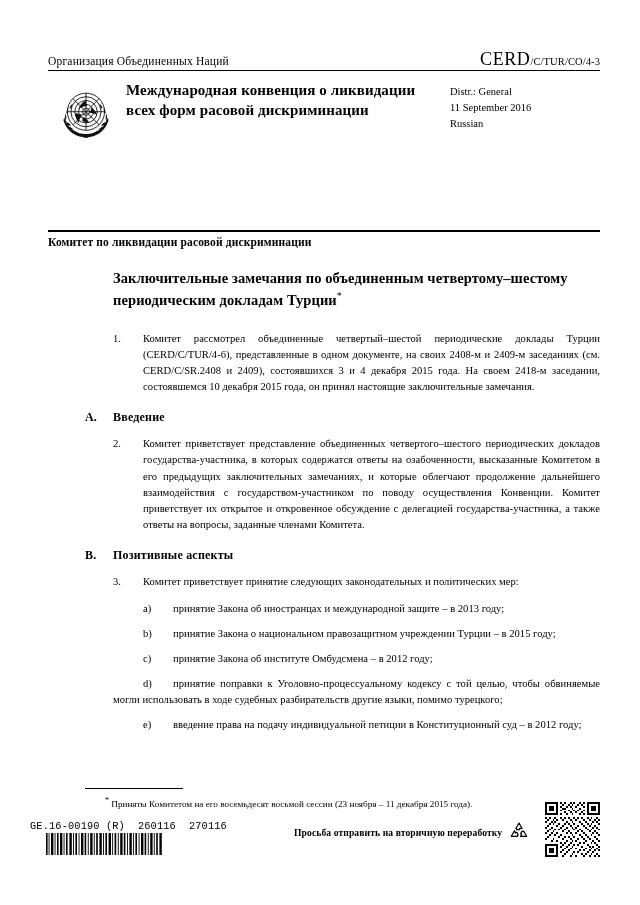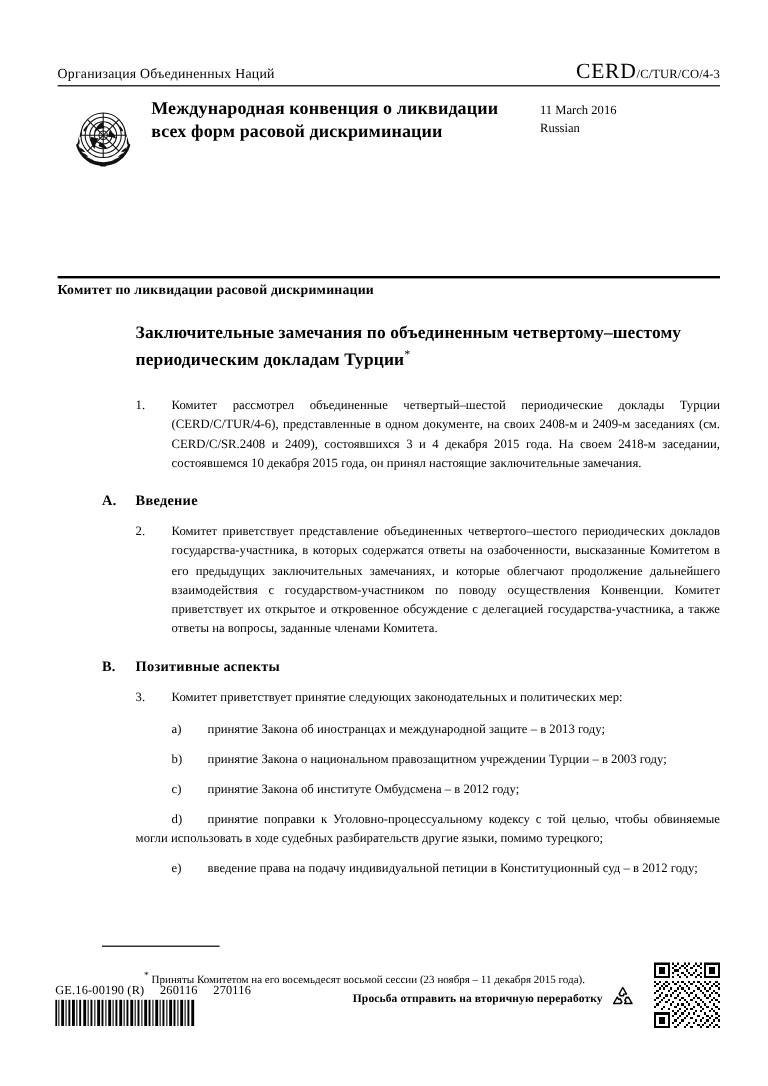--- a/index.html
+++ b/index.html
@@ -185,40 +185,40 @@
   
   .footnote-sep {
     position: absolute;
     left: 85px;
     top: 788px;
     width: 98px;
     border-top: 1.1px solid #000;
   }
   .footnote {
     position: absolute;
-    left: 120px;
+    left: 105px;
     top: 795px;
     width: 460px;
     font-size: 9.2px;
     line-height: 1.4;
-    margin-top: 12px;
   }
   .footnote .star {
     font-size: 8px;
     vertical-align: super;
   }
 
   
   .footer-jobno {
     position: absolute;
-    left: 46px;
+    left: 30px;
     top: 820px;
     font-size: 10.3px;
     letter-spacing: 0.15px;
     white-space: nowrap;
+    font-family: Liberation Mono, monospace;
   }
   .footer-jobno .gap { display: inline-block; width: 13px; }
 
   .barcode {
     position: absolute;
     left: 46px;
     top: 833px;
     height: 22px;
     width: 118px;
   }
@@ -293,21 +293,22 @@
             <path d="M16 60 q2-5 2-10 q2 5 1 10 z M19 50 q1-5 3-9 q1 5-1 9 z M24 42 q2-4 5-7 q0 5-3 8 z
                      M84 60 q-2-5-2-10 q-2 5-1 10 z M81 50 q-1-5-3-9 q-1 5 1 9 z M76 42 q-2-4-5-7 q0 5 3 8 z"></path>
             <rect x="46" y="86" width="8" height="2.6" rx="1"></rect>
           </g>
         </svg>
       </div>
 
       <div class="conv-title">Международная конвенция о ликвидации всех форм расовой дискриминации</div>
 
       <div class="distr">
-        <div>11 March 2016</div>
+        <div>Distr.: General</div>
+        <div>11 September 2016</div>
         <div>Russian</div>
       </div>
 
     </div>
   </div>
 
   <div class="rule-thick"></div>
 
   <div class="committee">Комитет по ликвидации расовой дискриминации</div>
 
@@ -340,21 +341,21 @@
     <div class="para">
       <span class="num">3.</span>
       <span>Комитет приветствует принятие следующих законодательных и политических мер:</span>
     </div>
 
     <div class="sub-list">
       <div class="sub-item">
         <span class="sub-letter">a)</span><span class="sub-text">принятие Закона об иностранцах и международной защите – в 2013 году;</span>
       </div>
       <div class="sub-item">
-        <span class="sub-letter">b)</span><span class="sub-text">принятие Закона о национальном правозащитном учреждении Турции – в 2003 году;</span>
+        <span class="sub-letter">b)</span><span class="sub-text">принятие Закона о национальном правозащитном учреждении Турции – в 2015 году;</span>
       </div>
       <div class="sub-item">
         <span class="sub-letter">c)</span><span class="sub-text">принятие Закона об институте Омбудсмена – в 2012 году;</span>
       </div>
       <div class="sub-item">
         <span class="sub-letter">d)</span><span class="sub-text">принятие поправки к Уголовно-процессуальному кодексу с той целью, чтобы обвиняемые могли использовать в ходе судебных разбирательств другие языки, помимо турецкого;</span>
       </div>
       <div class="sub-item">
         <span class="sub-letter">e)</span><span class="sub-text">введение права на подачу индивидуальной петиции в Конституционный суд – в 2012 году;</span>
       </div>

